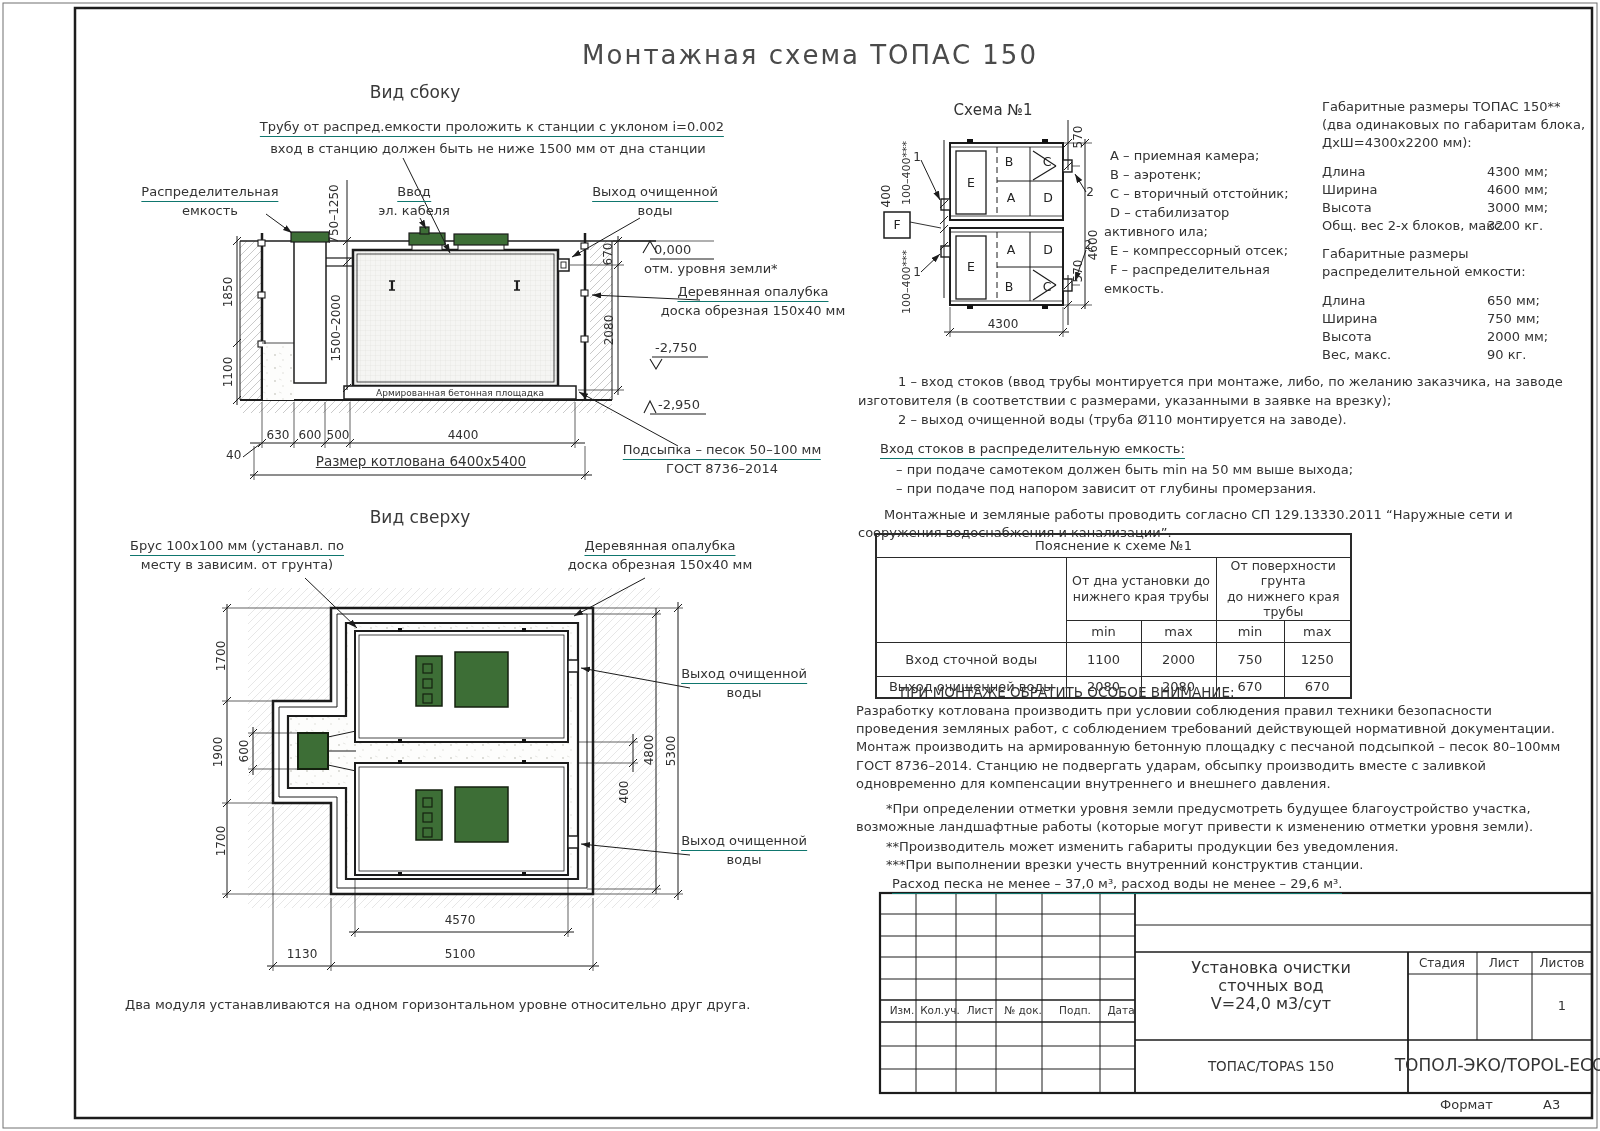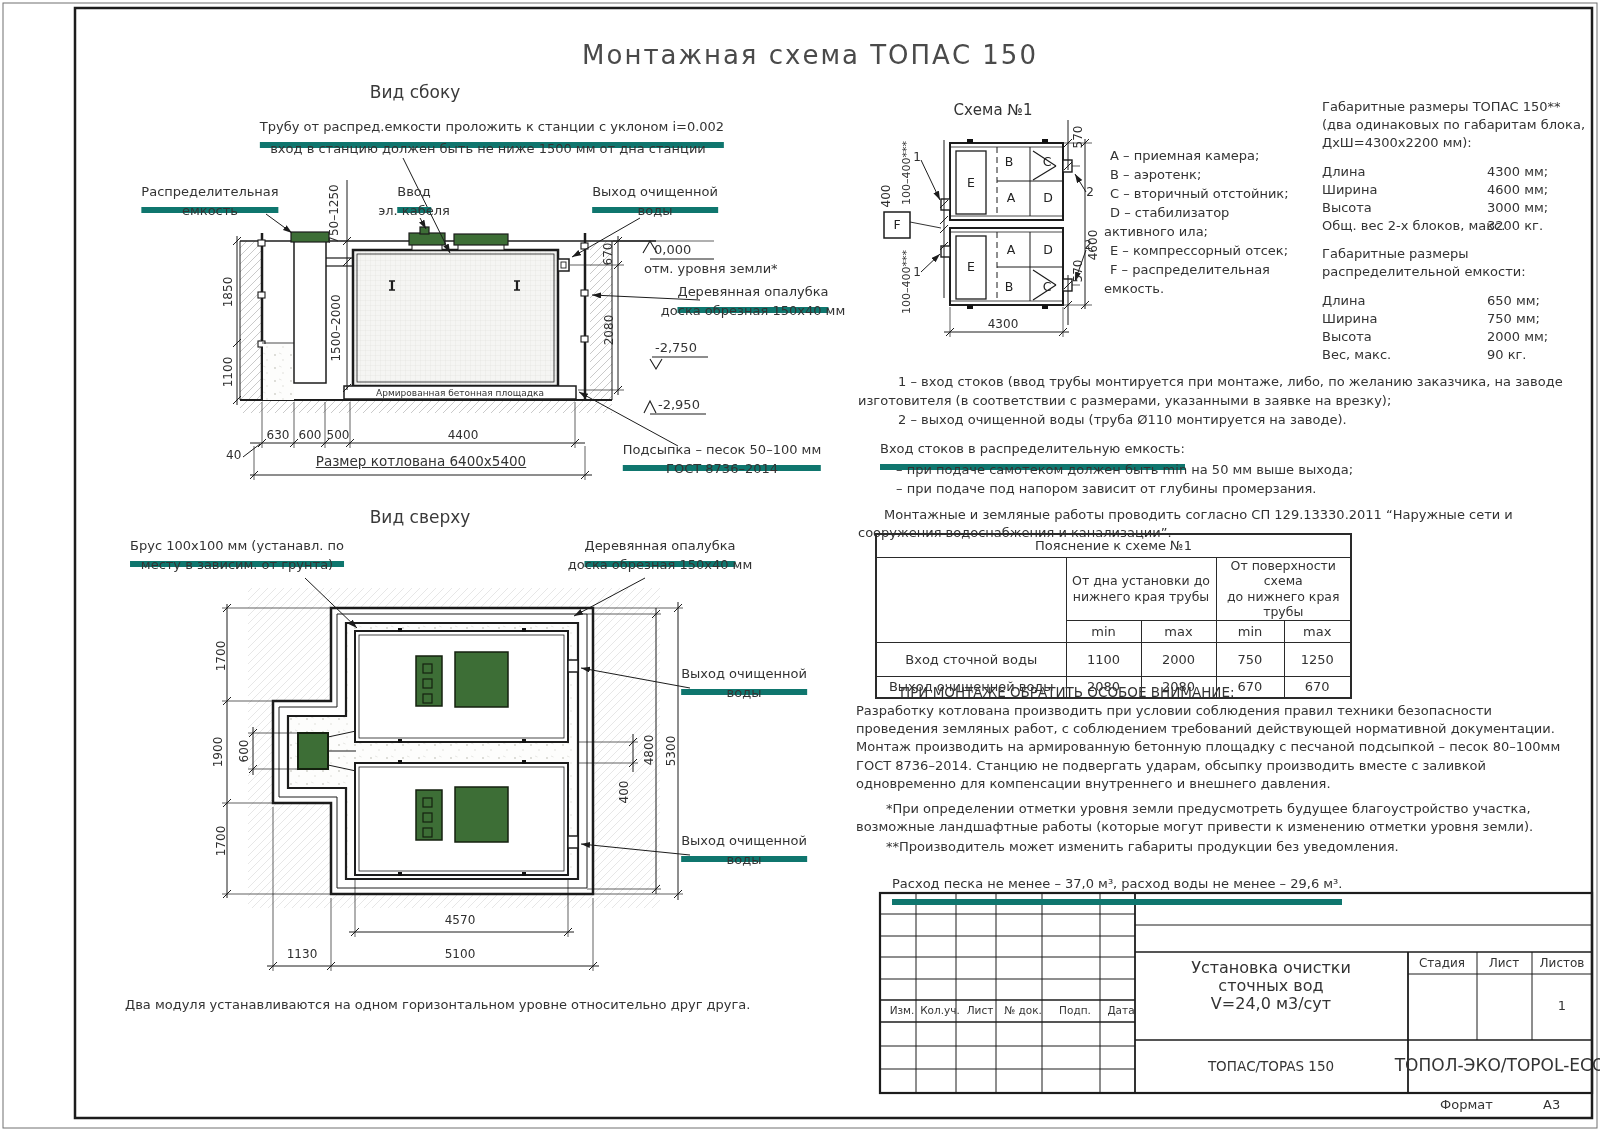--- a/index.html
+++ b/index.html
@@ -6,21 +6,21 @@
   .page {
     position:relative; width:1600px; height:1131px; margin:0 auto;
     background:#ffffff; overflow:hidden;
     font-family:"DejaVu Sans","Liberation Sans",sans-serif;
     color:#333;
   }
   svg.draw { position:absolute; left:0; top:0; z-index:1; }
   .lbl { position:absolute; z-index:3; font-size:13px; line-height:1.2; color:#333; white-space:nowrap; }
   .cx  { transform:translateX(-50%); }
   .rot { transform:translate(-50%,-50%) rotate(-90deg); white-space:nowrap; }
-  .u   { border-bottom:6px solid #0f766e; padding-bottom:7px; }
+  .u   { border-bottom:1px solid #0f766e; padding-bottom:1px; }
   .dim { font-size:12px; color:#2e2e2e; }
   .small { font-size:9px; }
   .para { white-space:normal; }
   .title-main { font-size:26px; letter-spacing:2px; color:#4a4a4a; }
   .view-title { font-size:17px; color:#3a3a3a; }
   .sc-letter { font-size:12.5px; color:#222; }
   
   table.expl { position:absolute; left:875px; top:533px; z-index:3; border-collapse:collapse;
                table-layout:fixed; font-size:13px; color:#333; }
   table.expl td { border:1px solid #2a2a2a; text-align:center; padding:0 2px; vertical-align:middle; }
@@ -427,21 +427,21 @@
         <col style="width:68px">
         <col style="width:67px">
       </colgroup>
   <tbody>
         <tr style="height:23px">
           <td colspan="5">Пояснение к схеме №1</td>
         </tr>
   <tr style="height:42px">
     <td rowspan="2"></td>
     <td colspan="2" class="hd2"><span>От дна установки до</span><br><span>нижнего края трубы</span></td>
-    <td colspan="2" class="hd2"><span>От поверхности схема</span><br><span>до нижнего края трубы</span></td>
+    <td colspan="2" class="hd2"><span>От поверхности грунта</span><br><span>до нижнего края трубы</span></td>
   </tr>
   <tr style="height:22px">
     <td>min</td>
     <td>max</td>
     <td>min</td>
     <td>max</td>
   </tr>
   <tr style="height:34px">
     <td>Вход сточной воды</td>
           <td>1100</td>
@@ -456,20 +456,21 @@
           <td>670</td>
           <td>670</td>
   </tr>
 </tbody>
     </table>
 
 <div class="lbl" style="left:900px;top:684px;font-size:13.5px;">ПРИ МОНТАЖЕ ОБРАТИТЬ ОСОБОЕ ВНИМАНИЕ:</div>
 <div class="lbl para" style="left:856px;top:702px;width:708px;line-height:18.2px;">Разработку котлована производить при условии соблюдения правил техники безопасности проведения земляных работ, с соблюдением требований действующей нормативной документации.  Монтаж производить на армированную бетонную площадку с песчаной подсыпкой – песок 80–100мм ГОСТ 8736–2014. Станцию не подвергать ударам, обсыпку производить вместе с заливкой одновременно для компенсации внутреннего и внешнего давления.</div>
 <div class="lbl para" style="left:856px;top:800px;width:708px;text-indent:30px;line-height:18px;">*При определении отметки уровня земли предусмотреть будущее благоустройство участка, возможные ландшафтные работы (которые могут привести к изменению отметки уровня земли).</div>
 <div class="lbl" style="left:886px;top:839px;">**Производитель может изменить габариты продукции без уведомления.</div>
+<div class="lbl" style="left:886px;top:857px;">***При выполнении врезки учесть внутренний конструктив станции.</div>
 <div class="lbl u" style="left:892px;top:876px;">Расход песка не менее – 37,0 м³, расход воды не менее – 29,6 м³.</div>
 
 <div class="lbl view-title cx" style="left:420px;top:507px;">Вид сверху</div>
 <div class="lbl cx u" style="left:237px;top:538px;">Брус 100х100 мм (устанавл. по</div>
 <div class="lbl cx" style="left:237px;top:557px;">месту в зависим. от грунта)</div>
 <div class="lbl cx u" style="left:660px;top:538px;">Деревянная опалубка</div>
 <div class="lbl cx" style="left:660px;top:557px;">доска обрезная 150х40 мм</div>
 <div class="lbl cx u" style="left:744px;top:666px;">Выход очищенной</div>
 <div class="lbl cx" style="left:744px;top:685px;">воды</div>
 <div class="lbl cx u" style="left:744px;top:833px;">Выход очищенной</div>

